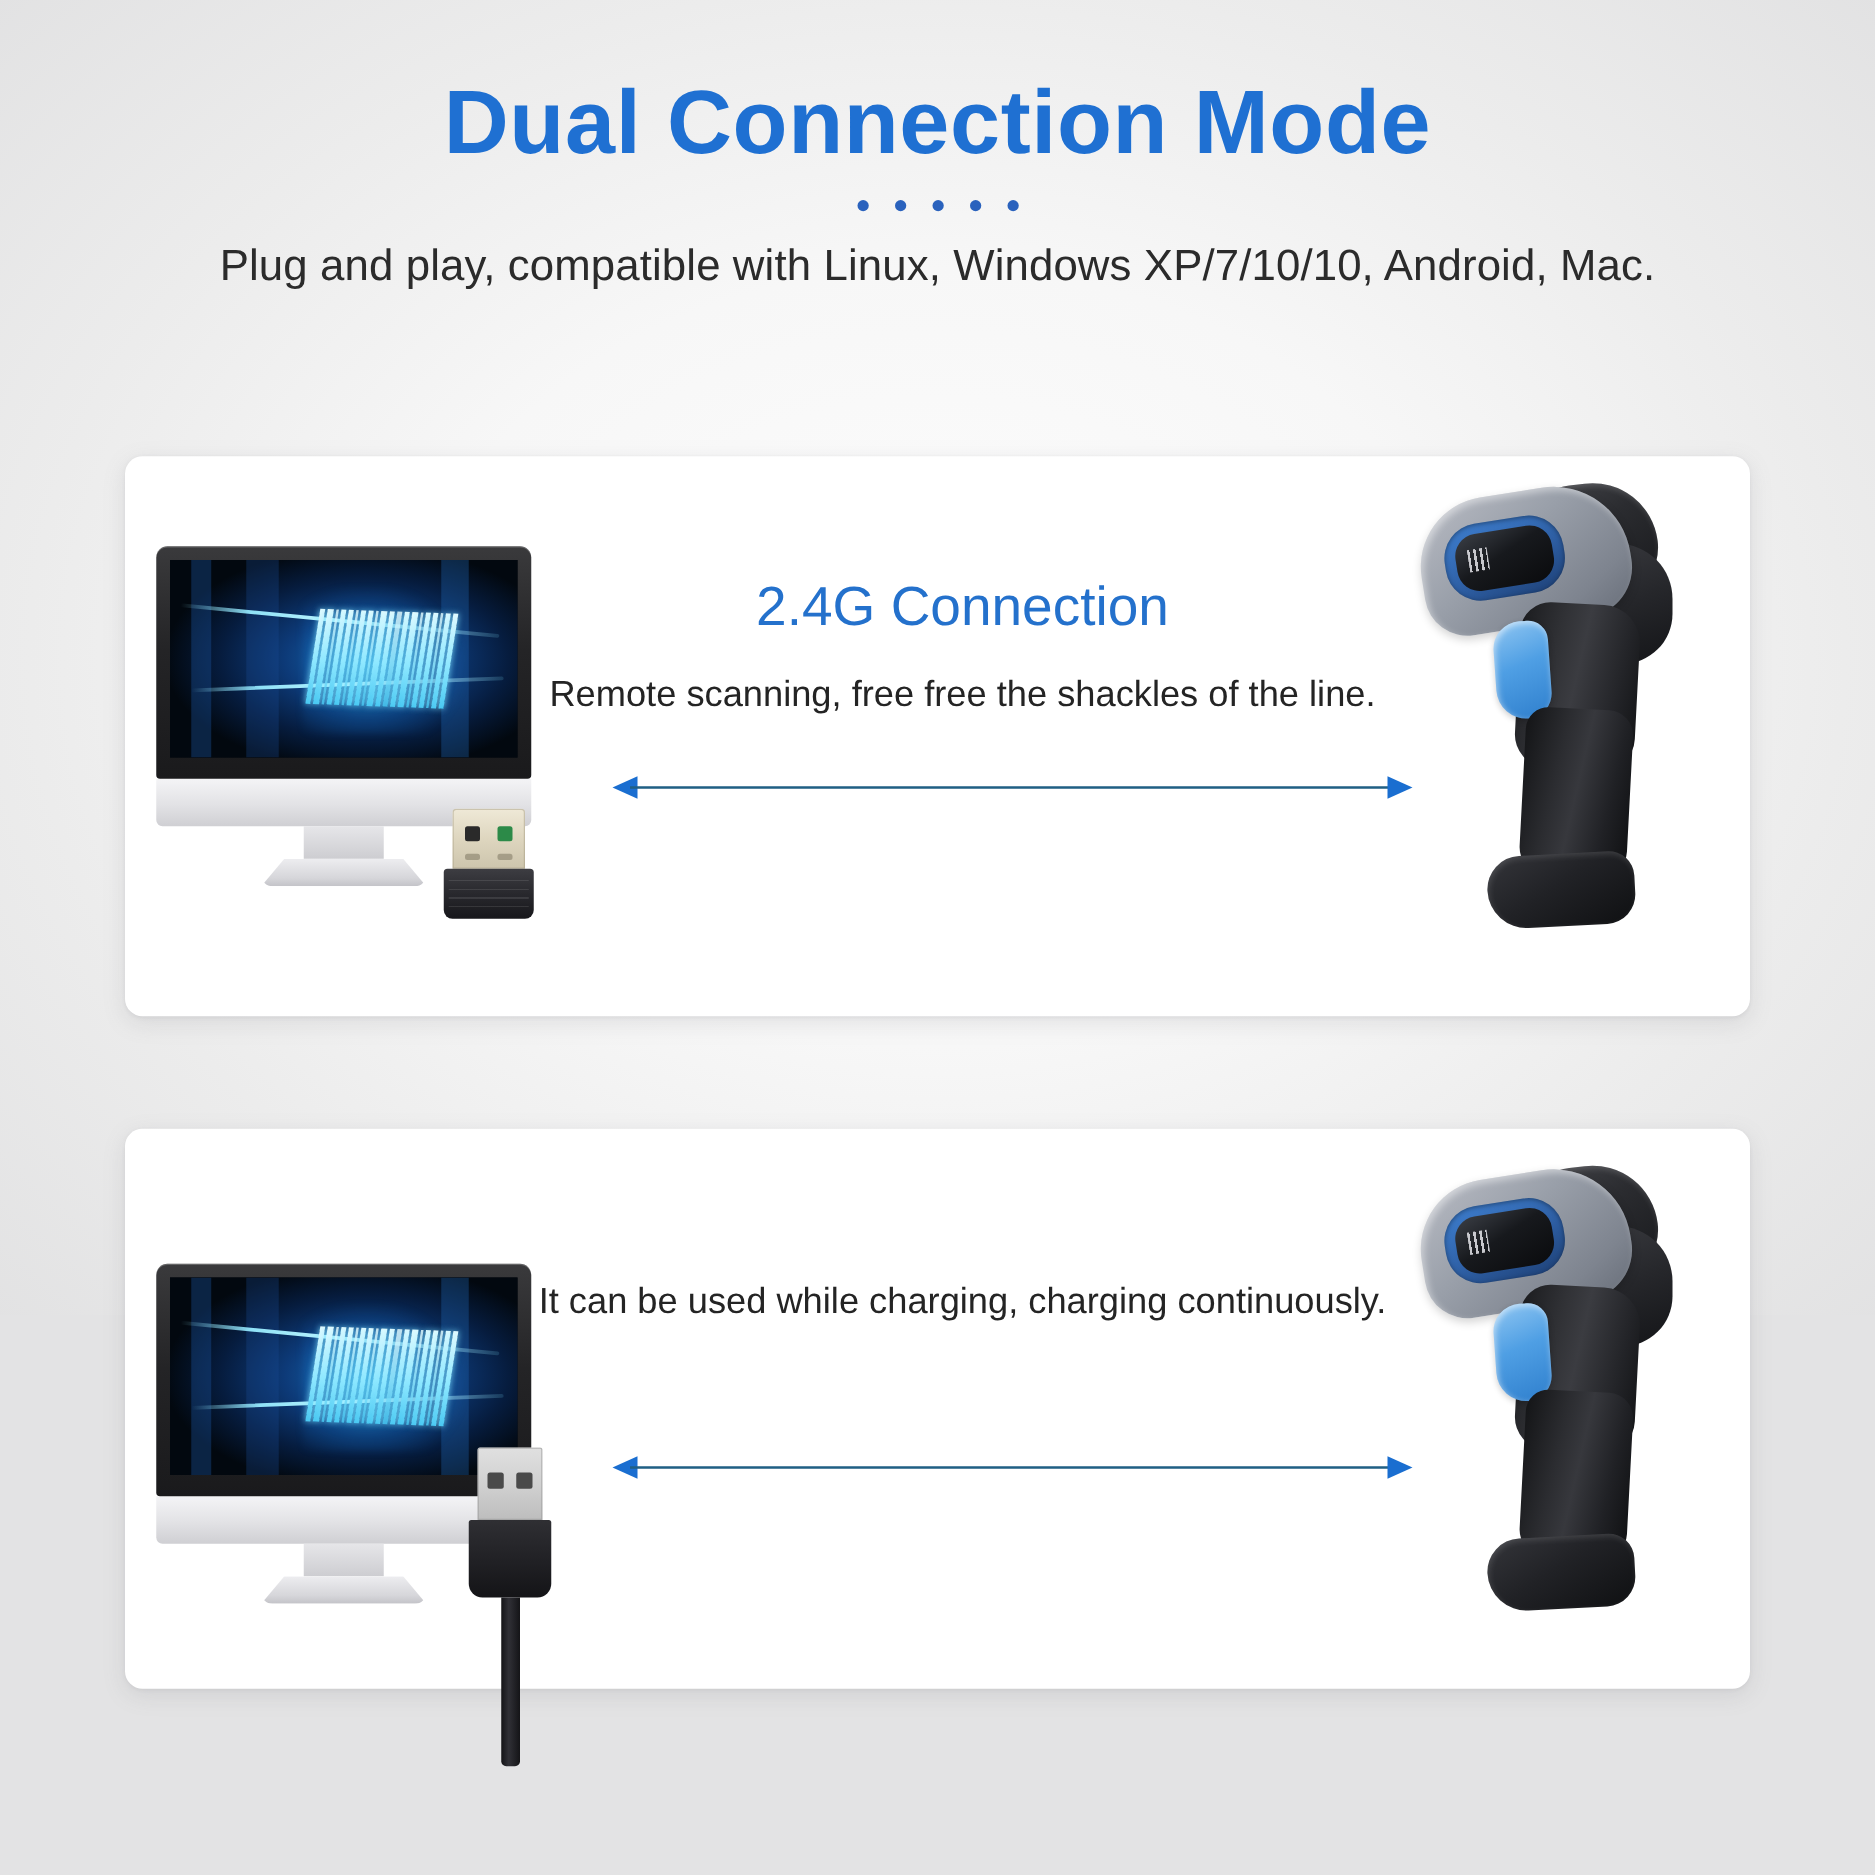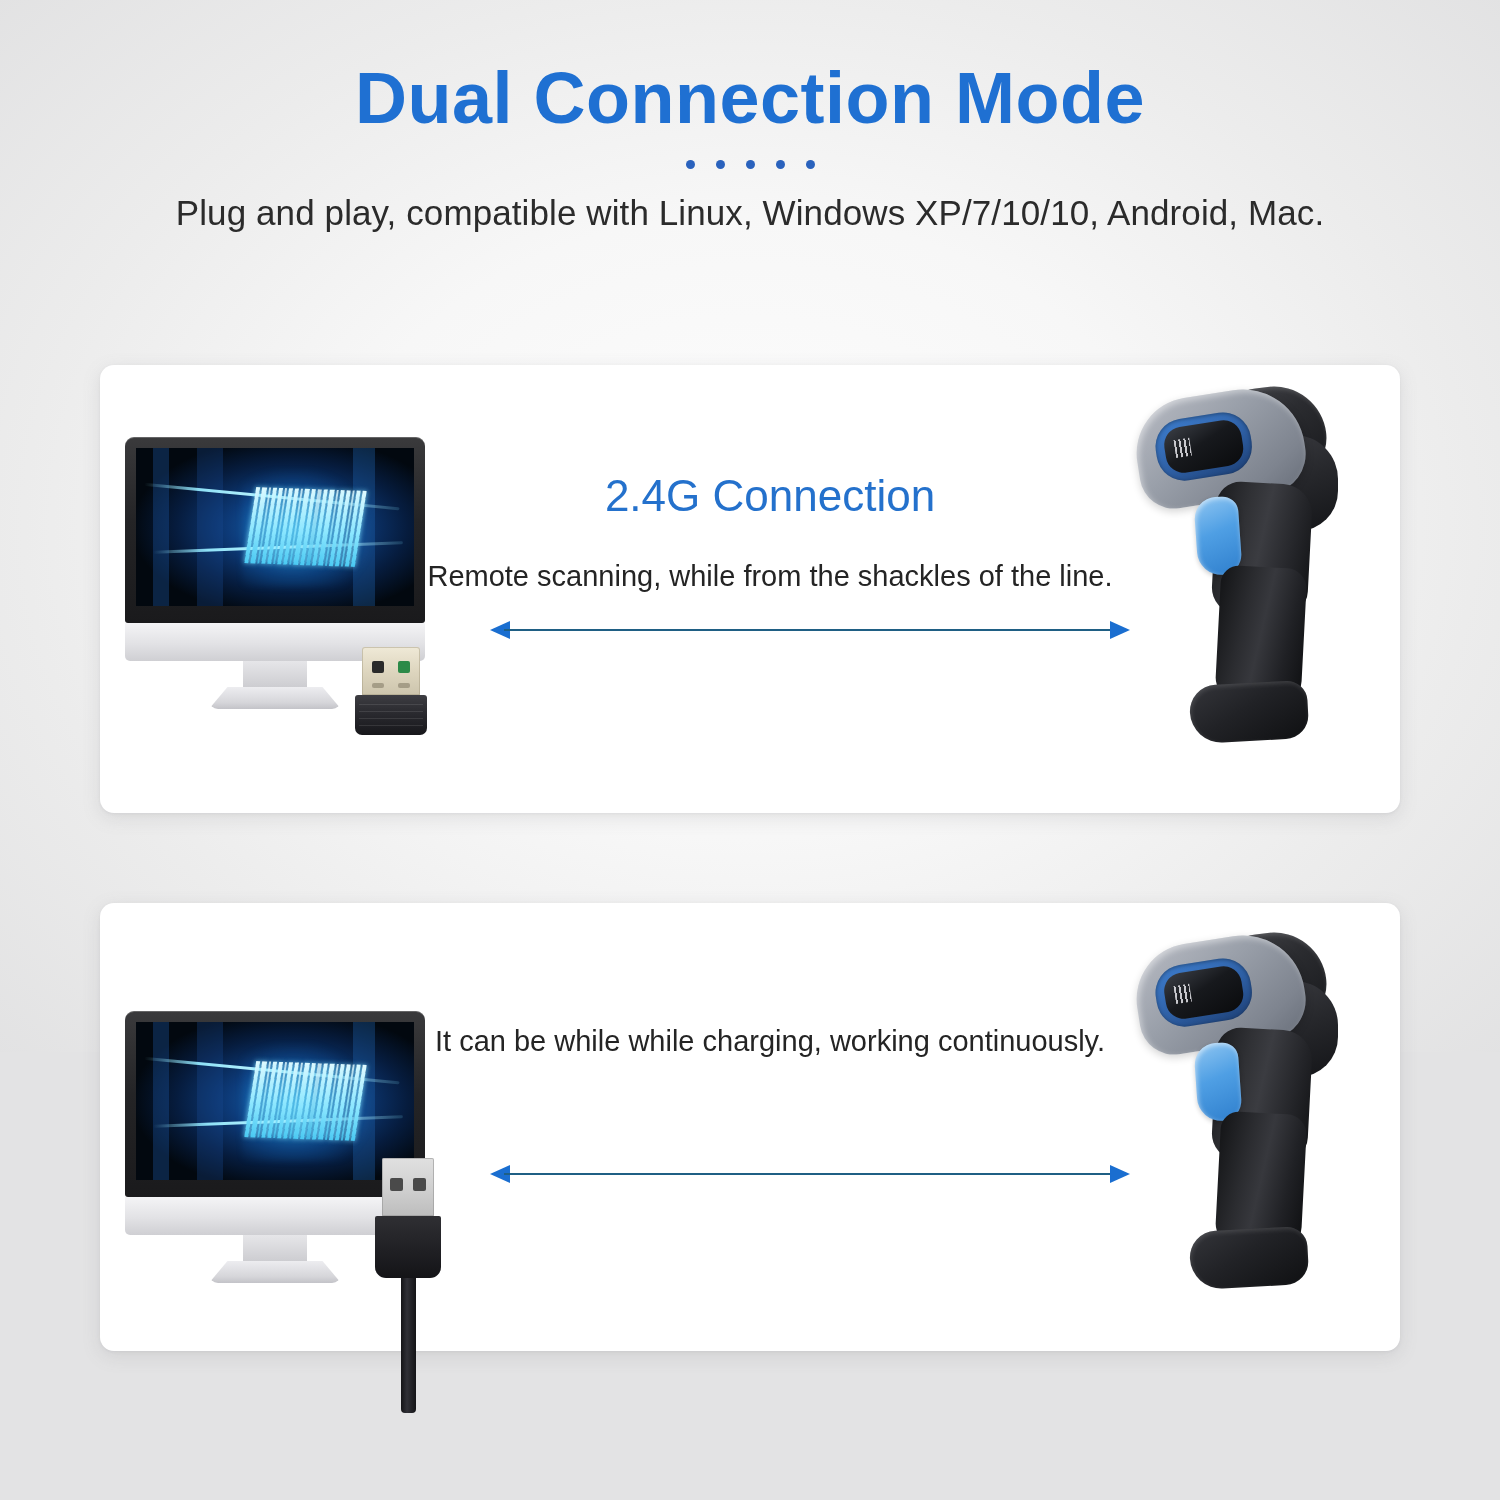--- a/index.html
+++ b/index.html
@@ -356,21 +356,21 @@
     transform: rotate(-3deg);
     box-shadow: inset 1px 2px 5px rgba(255,255,255,0.14);
   }
 
   
   .card-text {
     position: absolute;
     text-align: center;
   }
   .card-heading {
-    margin: 14px;
+    margin: 4px;
     font-size: 44px;
     font-weight: normal;
     color: #2471cc;
     line-height: 1.15;
   }
   .card-desc {
     margin: 0;
     padding-top: 22px;
     font-size: 29px;
     color: #242424;
@@ -467,21 +467,21 @@
           <span class="pad left"></span>
           <span class="pad right"></span>
           <span class="slot left"></span>
           <span class="slot right"></span>
         </div>
         <div class="dongle-body"></div>
       </div>
 
       <div class="card-text" style="left:320px; top:92px; width:700px;">
         <h2 class="card-heading">2.4G Connection</h2>
-        <p class="card-desc">Remote scanning, while from the shackles of the line.</p>
+        <p class="card-desc">Remote scanning, free free the shackles of the line.</p>
       </div>
 
       <div class="arrow" style="left:390px; top:252px; width:640px;">
         <span class="arrow-head left"></span>
         <span class="arrow-line"></span>
         <span class="arrow-head right"></span>
       </div>
 
       <div class="scanner" style="left:1030px; top:22px;">
         <div class="sc-topcap"></div>
@@ -544,21 +544,21 @@
       <div class="usbplug" style="left:275px; top:255px;">
         <div class="usb-metal">
           <span class="contact left"></span>
           <span class="contact right"></span>
         </div>
         <div class="usb-shell"></div>
         <div class="usb-cable"></div>
       </div>
 
       <div class="card-text" style="left:320px; top:98px; width:700px;">
-        <p class="card-desc">It can be while while charging, working continuously.</p>
+        <p class="card-desc">It can be used while charging, charging continuously.</p>
       </div>
 
       <div class="arrow" style="left:390px; top:258px; width:640px;">
         <span class="arrow-head left"></span>
         <span class="arrow-line"></span>
         <span class="arrow-head right"></span>
       </div>
 
       <div class="scanner" style="left:1030px; top:30px;">
         <div class="sc-topcap"></div>

